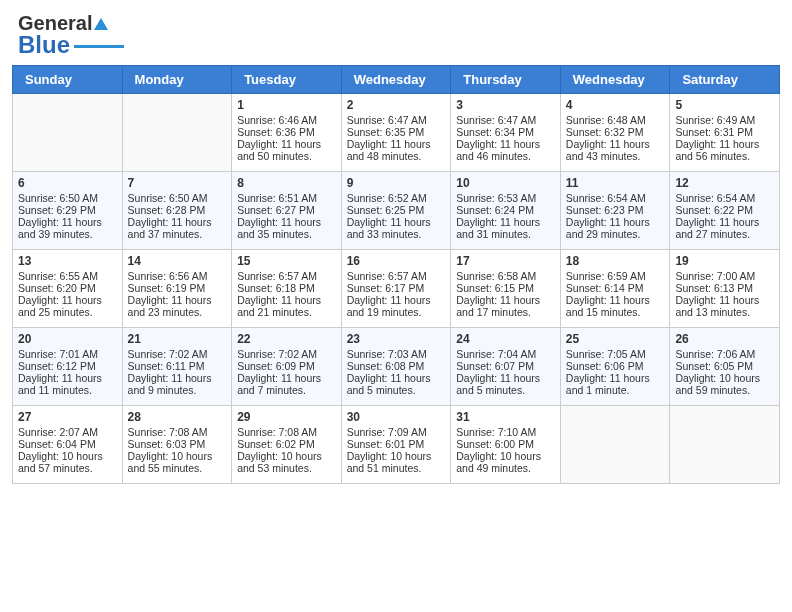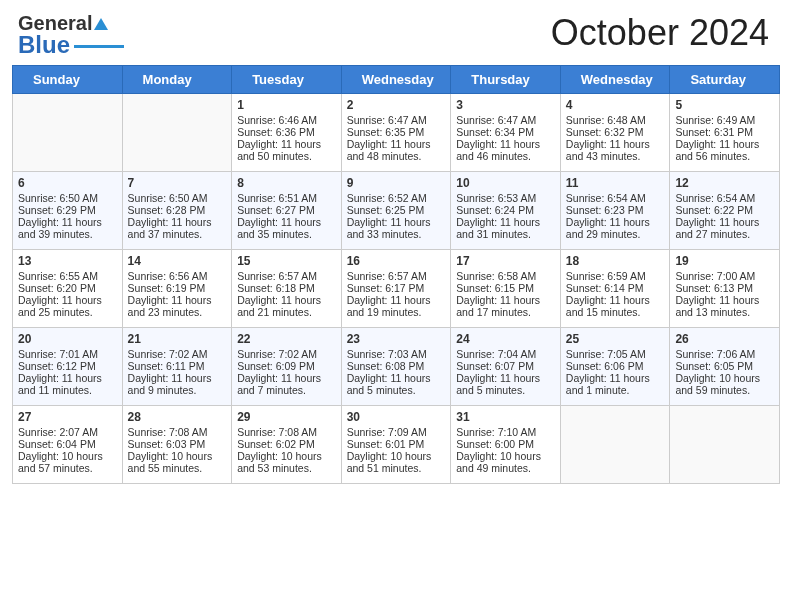--- a/index.html
+++ b/index.html
@@ -38,21 +38,21 @@
     table {
       width: 100%;
       border-collapse: collapse;
       table-layout: fixed;
     }
     thead th {
       background: #3b7fd4;
       color: #fff;
       font-size: 13px;
       font-weight: bold;
-      padding: 6px 20px;
+      padding: 6px 12px;
       text-align: left;
       border: 1px solid #2a6ab8;
     }
     tbody td {
       border: 1px solid #ccc;
       vertical-align: top;
       padding: 4px 5px;
       font-size: 10.5px;
       color: #333;
       height: 78px;
@@ -81,21 +81,20 @@
       <div style="display:inline-block; margin-left:2px;">
         <div style="width:0;height:0;border-left:7px solid transparent;border-right:7px solid transparent;border-bottom:12px solid #2a8fd4; margin-bottom:0;"></div>
       </div>
     </div>
     <div style="display:flex; align-items:center; margin-top:-4px;">
       <span style="font-size:24px; font-weight:bold; color:#2a6ab8;">Blue</span>
       <div style="height:3px; background:#2a8fd4; width:50px; margin-left:4px; margin-top:2px;"></div>
     </div>
   </div>
   <div class="title-section">
-    <div class="month-title">October 2024</div>
   </div>
 </div>
 
 <div class="calendar">
   <table>
     <thead>
       <tr id="header-row">
           <th>Sunday</th>
           <th>Monday</th>
           <th>Tuesday</th>

